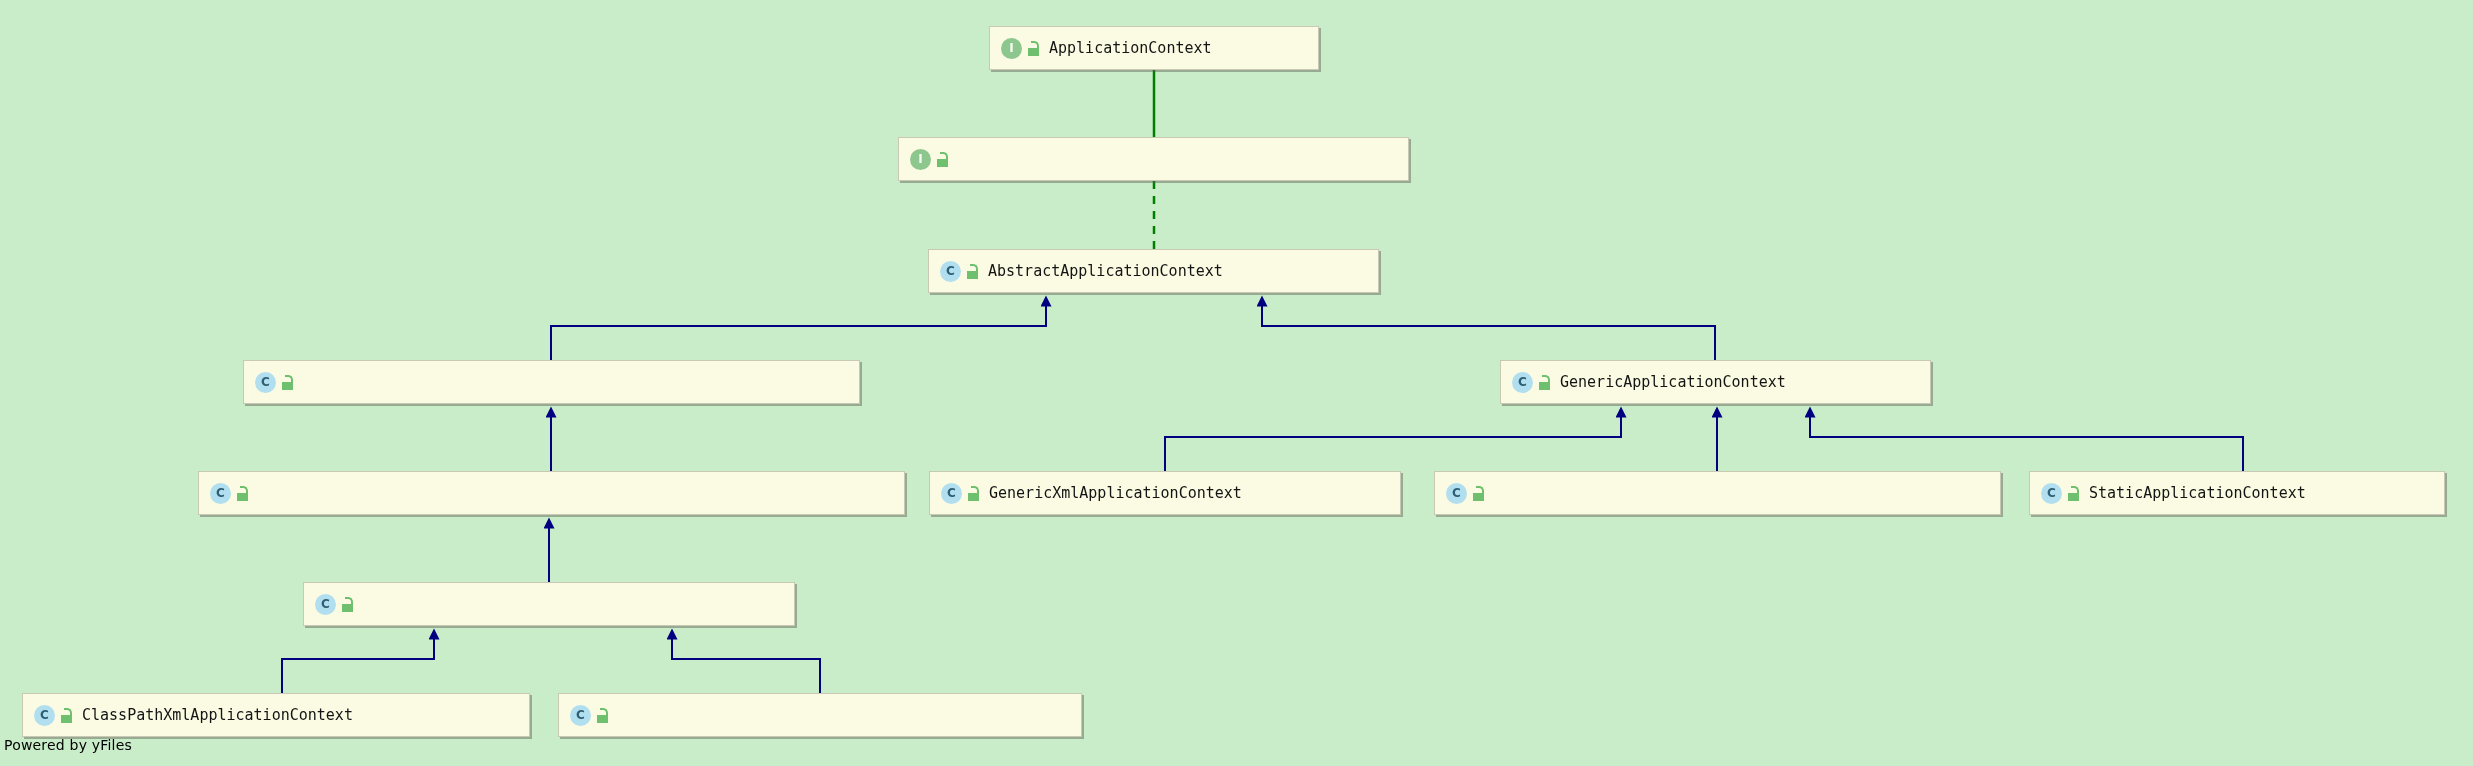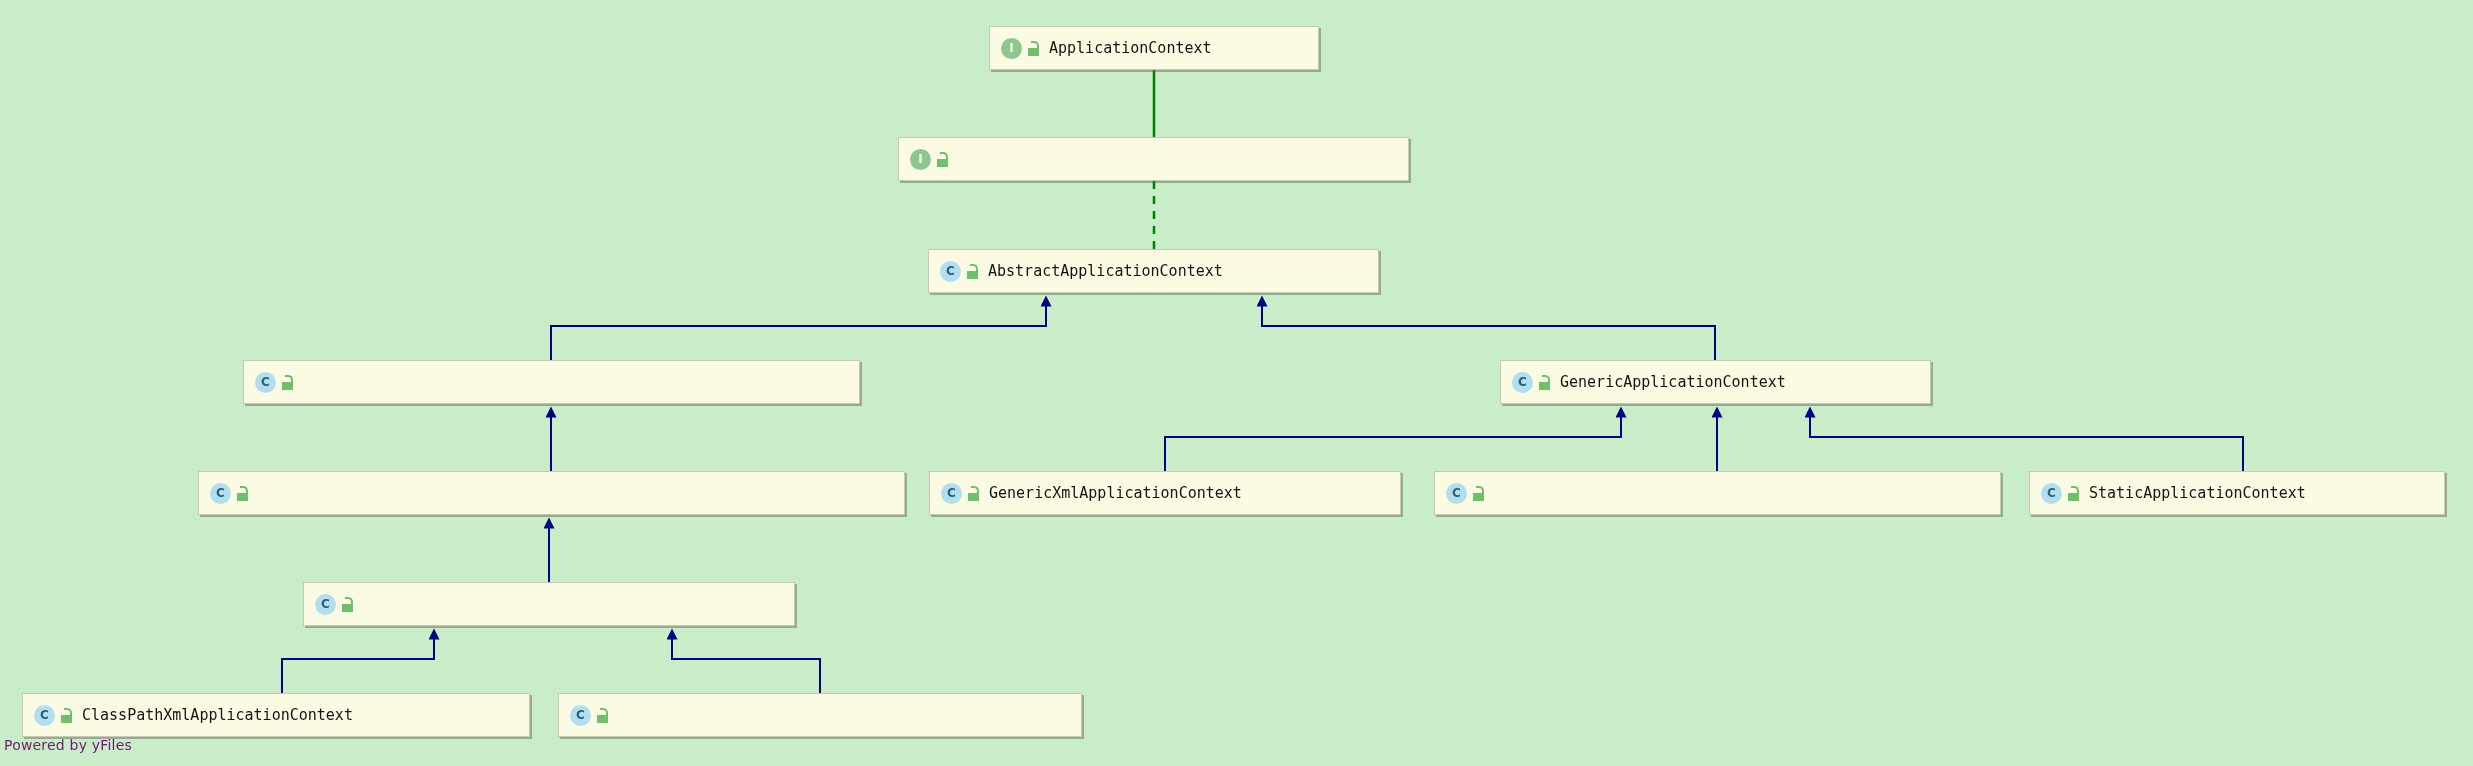--- a/index.html
+++ b/index.html
@@ -82,21 +82,21 @@
     color: #141414;
     letter-spacing: 0px;
     line-height: 1;
   }
   .watermark {
     position: absolute;
     left: 4px;
     top: 737px;
     font-family: "DejaVu Sans", sans-serif;
     font-size: 14px;
-    color: #701a75;
+    color: #000000;
     letter-spacing: 0.2px;
     user-select: none;
   }
 </style>
 </head>
 <body>
 
 <div id="canvas">
 
   <svg id="edges" viewBox="0 0 2473 766" width="2473" height="766">

